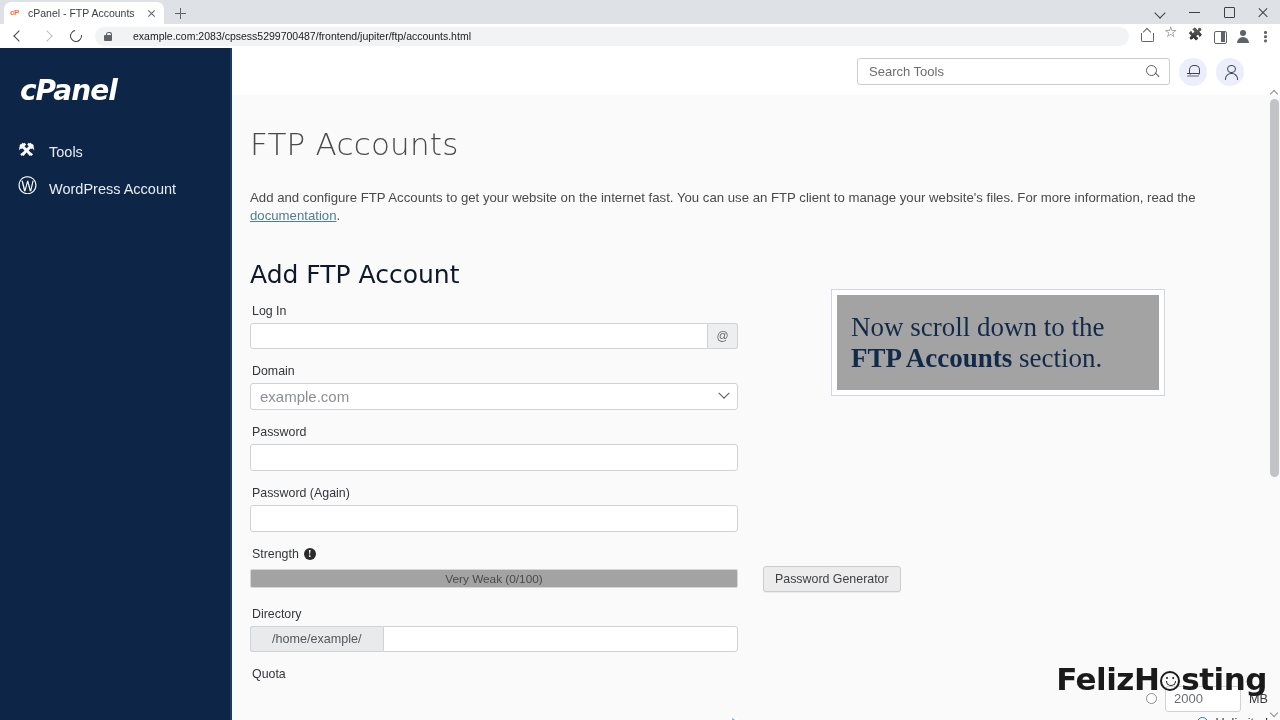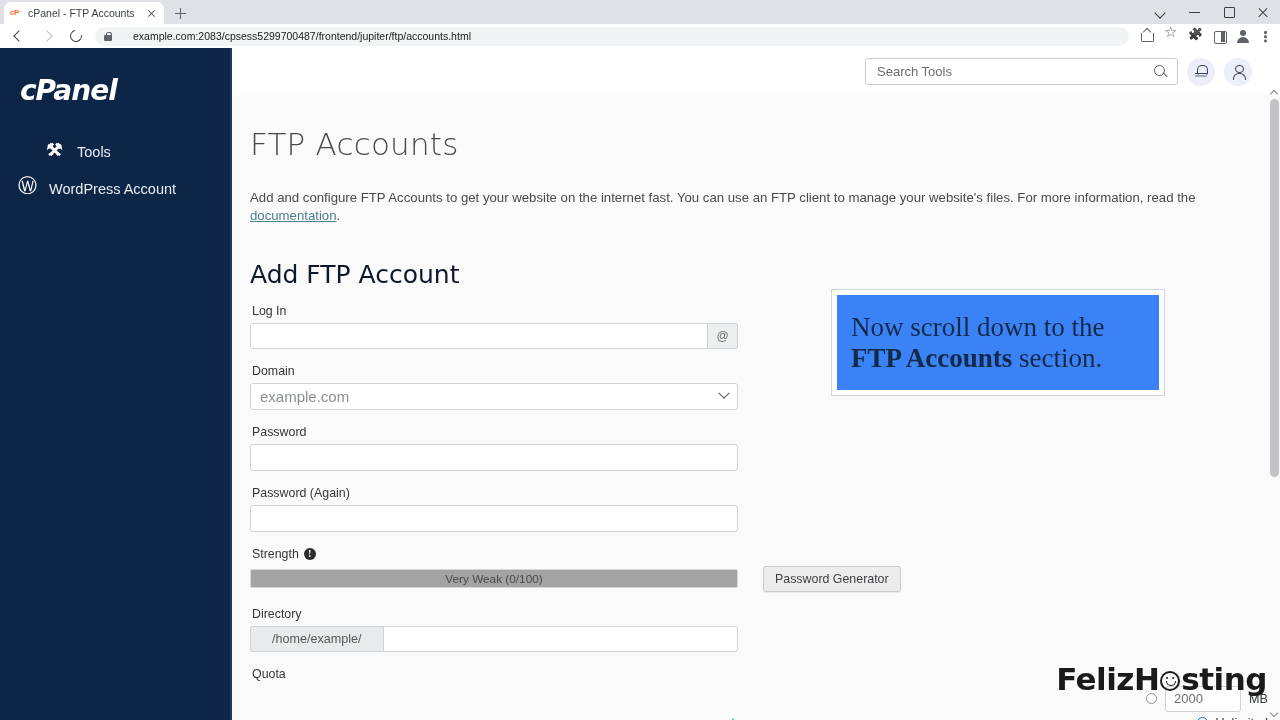--- a/index.html
+++ b/index.html
@@ -154,41 +154,41 @@
     background:#0d2546; border-right:2px solid #1b3b63;
   }
   #cpanel-logo {
     margin:26px 0 0 20px; font-size:28px; font-weight:bold; font-style:italic;
     color:#ffffff; letter-spacing:-1px; font-family:"DejaVu Sans", sans-serif;
   }
   .side-item {
     display:flex; align-items:center; gap:11px; height:30px;
     padding-left:18px; color:#e8edf3; font-size:14.5px; cursor:pointer;
   }
-  #side-tools { margin-top:30px;margin-left:28px; }
+  #side-tools { margin-top:30px; }
   #side-wp { margin-top:7px; }
   .side-ico { width:20px; height:20px; flex:0 0 20px; position:relative; }
   .ic-tools::before{
     content:"\2692"; position:absolute; left:0; top:-3px; font-size:18px; color:#ffffff;
     transform:scaleX(-1);
   }
   .ic-tools::after{
     content:"\2692"; position:absolute; left:1px; top:-3px; font-size:18px; color:#ffffff;
   }
   .ic-wp{ }
   .ic-wp::before{
     content:"\24CC"; position:absolute; left:0px; top:-3px; font-size:19px;
     color:#ffffff; line-height:1;
   }
 
   
   #topbar {
     position:absolute; left:232px; top:0; width:1048px; height:47px;
     background:#ffffff; display:flex; align-items:center; justify-content:flex-end;
-    padding-right:28px; gap:9px;
+    padding-right:36px; gap:9px;
   }
   #search-tools {
     width:313px; height:27px; border:1px solid #c9ccd1; border-radius:3px;
     background:#fff; display:flex; align-items:center; padding:0 9px;
     position:relative;
   }
   #search-tools input {
     border:none; outline:none; flex:1; font-size:13px; color:#4a4a4a;
     font-family:"Liberation Sans", sans-serif; background:transparent;
   }
@@ -310,21 +310,21 @@
     width:76px; height:26px; border:1px solid #cfd2d6; border-radius:3px;
     background:#fff; font-size:13px; color:#6b6f74; padding:0 8px; outline:none;
     font-family:"Liberation Sans", sans-serif;
   }
   .unit-label { font-size:12.6px; color:#33363a; }
   .radio-label { font-size:12.6px; color:#33363a; cursor:pointer; }
 
   
   #callout {
     position:absolute; left:832px; top:242px; width:332px; height:105px;
-    background:#3b82f6; border:5px solid #ffffff;
+    background:#a3a3a3; border:5px solid #ffffff;
     box-shadow:0 0 0 1px #cfd6dd;
     display:flex; flex-direction:column; justify-content:center;
     padding-left:14px;
     font-family:"Liberation Serif", serif; color:#122a4a;
   }
   #callout .l1 { font-size:27px; line-height:1.12; }
   #callout .l2 { font-size:27px; line-height:1.12; }
   #callout .l2 b { font-weight:bold; }
 
   

